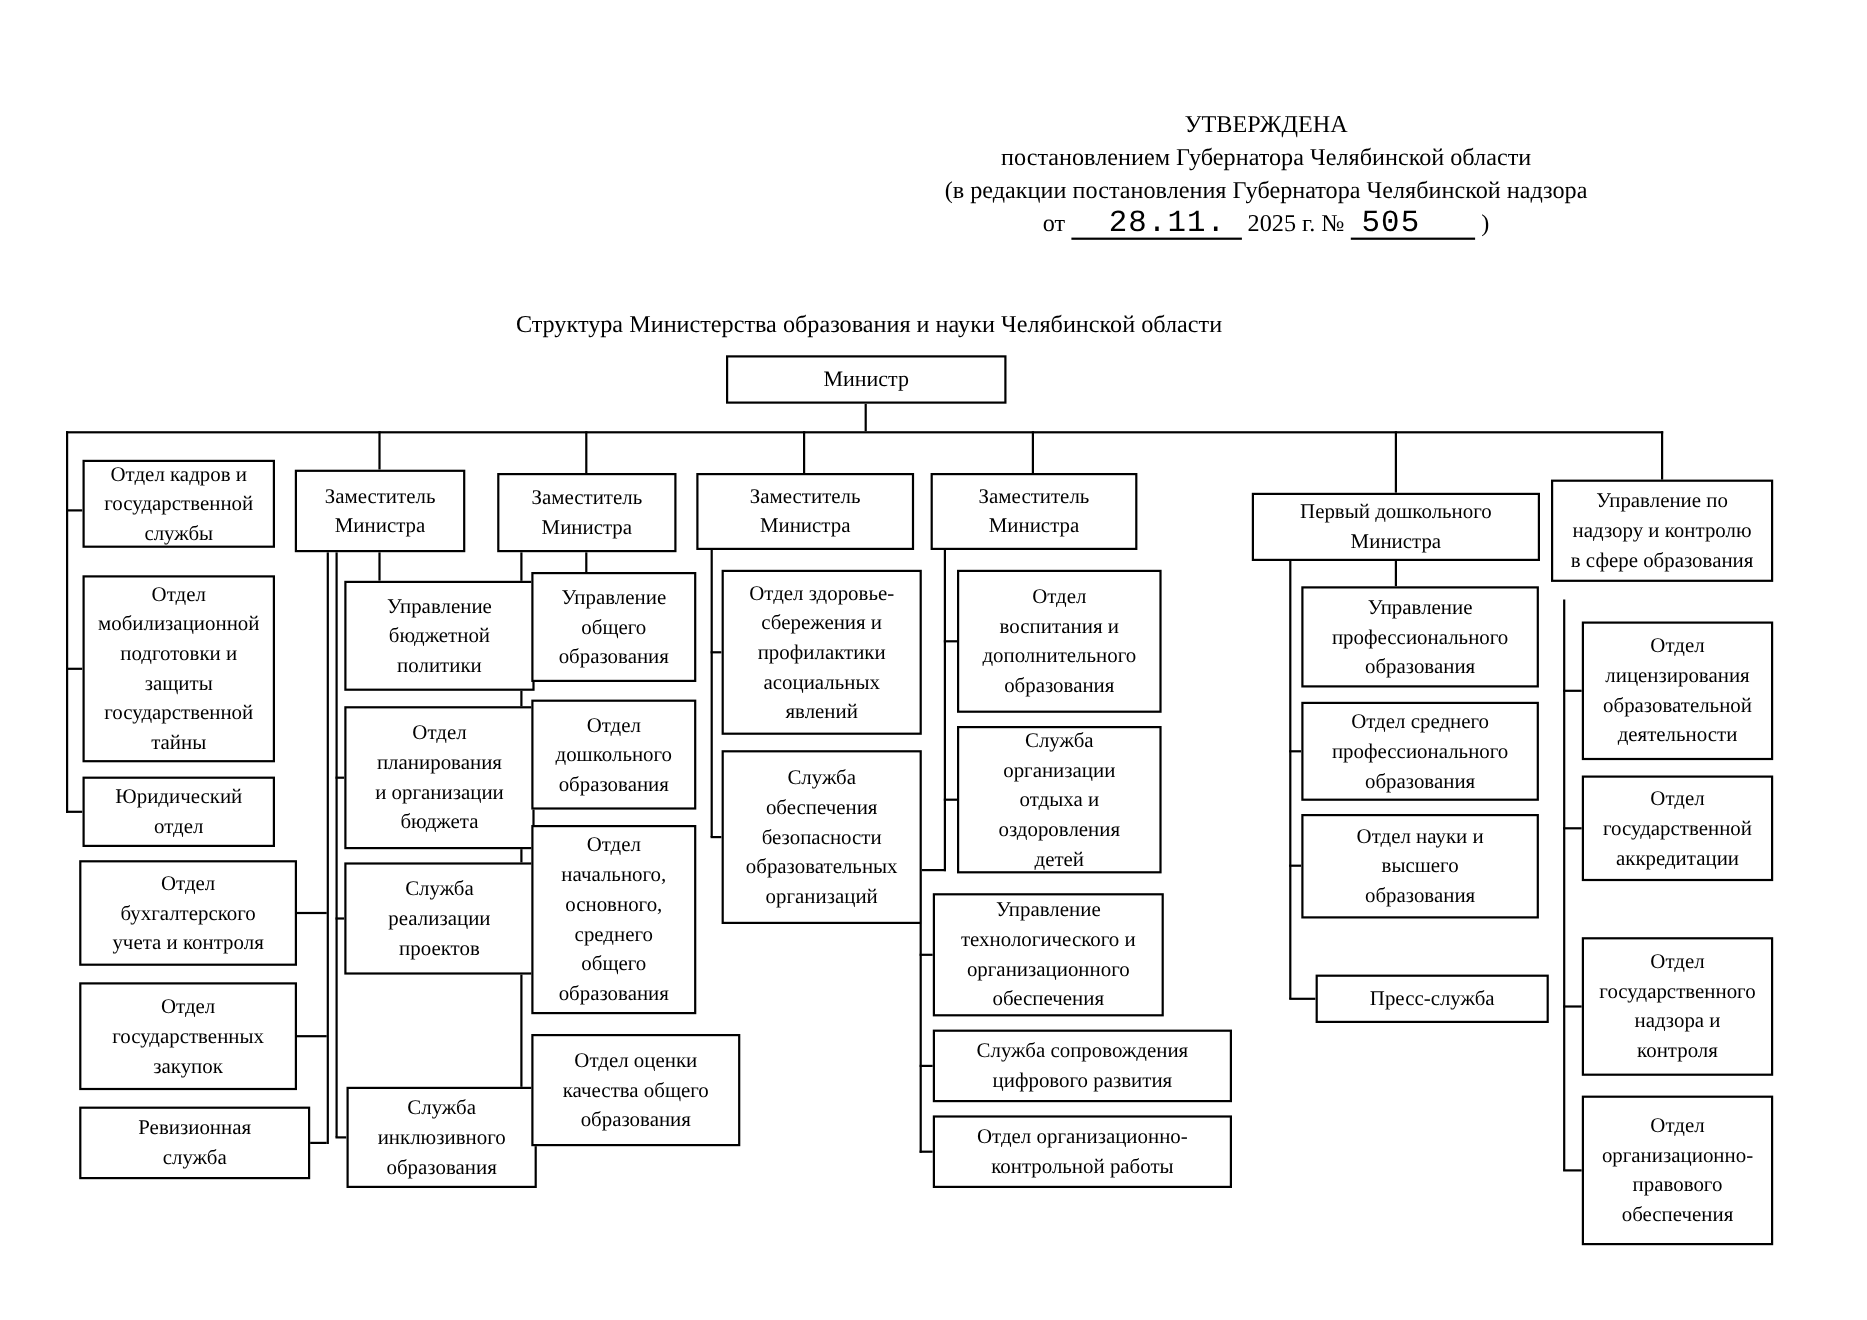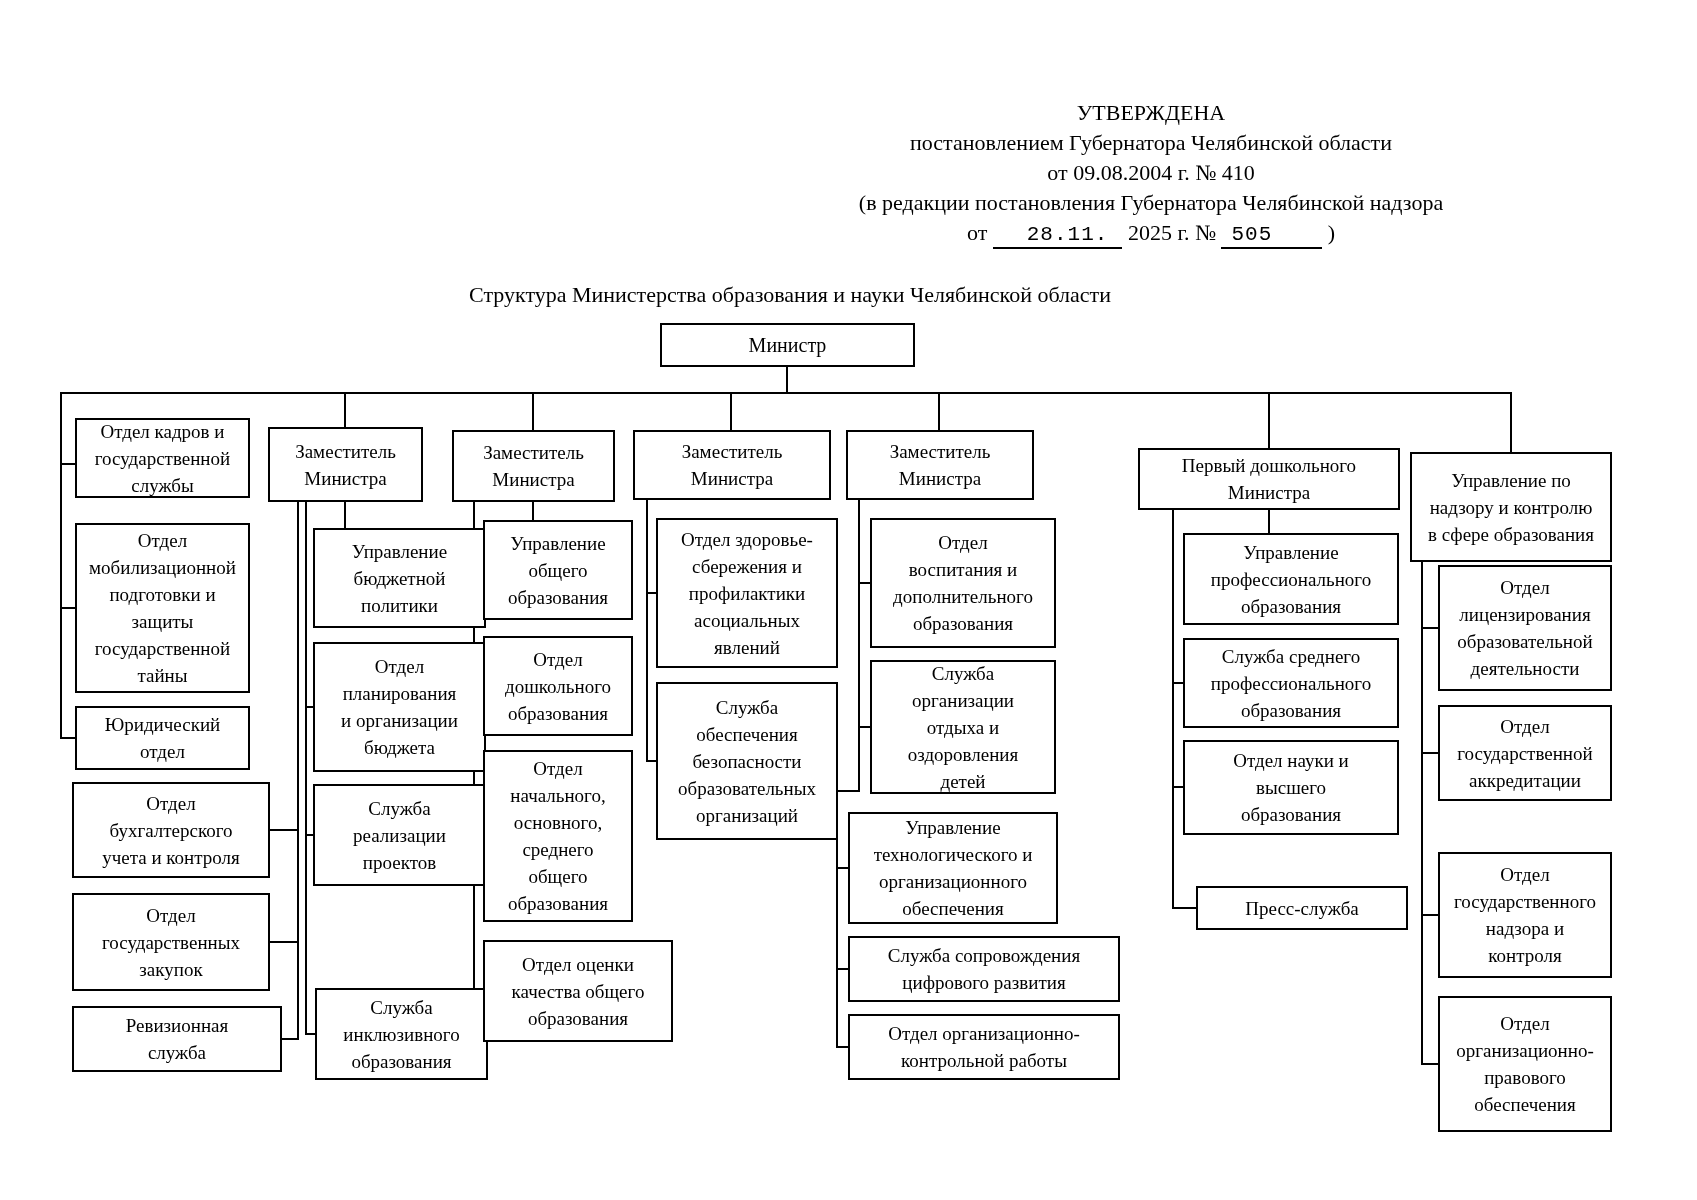--- a/index.html
+++ b/index.html
@@ -9,21 +9,21 @@
     font-family:"Liberation Serif","DejaVu Serif",serif;
   }
   
   .approval{
     position:absolute;left:795px;top:98px;width:712px;
     text-align:center;font-size:22px;line-height:30px;
   }
   .approval .line{white-space:nowrap;}
   .u{border-bottom:2px solid #000;display:inline-block;line-height:24px;}
   .sp{display:inline-block;height:1px;}
-  .mono{font-family:"Liberation Mono","DejaVu Sans Mono",monospace;font-size:21px;letter-spacing:1px;}
+  .mono{font-family:"Liberation Mono","DejaVu Sans Mono",monospace;font-size:28px;letter-spacing:1px;}
   
   .doc-title{
     position:absolute;left:330px;top:282px;width:920px;
     text-align:center;font-size:22px;
   }
   
   .box{
     position:absolute;box-sizing:border-box;
     border:2px solid #000;background:#fff;
     display:flex;align-items:center;justify-content:center;
@@ -36,21 +36,20 @@
   .vl,.hl{position:absolute;background:#000;display:block;z-index:1;}
   .vl{width:2px;}
   .hl{height:2px;}
 </style>
 </head>
 <body>
 
 <div class="approval">
   <div class="line">УТВЕРЖДЕНА</div>
   <div class="line">постановлением Губернатора Челябинской области</div>
-  <div class="line">от 09.08.2004 г. № 410</div>
   <div class="line">(в редакции постановления Губернатора Челябинской надзора</div>
   <div class="line">
     <span>от</span>
     <span class="u"><span class="sp" style="width:34px"></span><span class="mono">28.11.</span><span class="sp" style="width:14px"></span></span>
     <span>2025 г. №</span>
     <span class="u"><span class="sp" style="width:10px"></span><span class="mono">505</span><span class="sp" style="width:50px"></span></span>
     <span>)</span>
   </div>
 </div>
 
@@ -258,34 +257,34 @@
   <div class="box" style="left:1138px;top:448px;width:262px;height:62px">
       <span class="bt">Первый дошкольного
 Министра</span>
     </div>
   <div class="box" style="left:1183px;top:533px;width:216px;height:92px">
       <span class="bt">Управление
 профессионального
 образования</span>
     </div>
   <div class="box" style="left:1183px;top:638px;width:216px;height:90px">
-      <span class="bt">Служба среднего
+      <span class="bt">Отдел среднего
 профессионального
 образования</span>
     </div>
   <div class="box" style="left:1183px;top:740px;width:216px;height:95px">
       <span class="bt">Отдел науки и
 высшего
 образования</span>
     </div>
   <div class="box" style="left:1196px;top:886px;width:212px;height:44px">
       <span class="bt">Пресс-служба</span>
     </div>
 
-  <div class="box" style="left:1410px;top:452px;width:202px;height:110px">
+  <div class="box" style="left:1410px;top:436px;width:202px;height:93px">
       <span class="bt">Управление по
 надзору и контролю
 в сфере образования</span>
     </div>
   <div class="box" style="left:1438px;top:565px;width:174px;height:126px">
       <span class="bt">Отдел
 лицензирования
 образовательной
 деятельности</span>
     </div>

